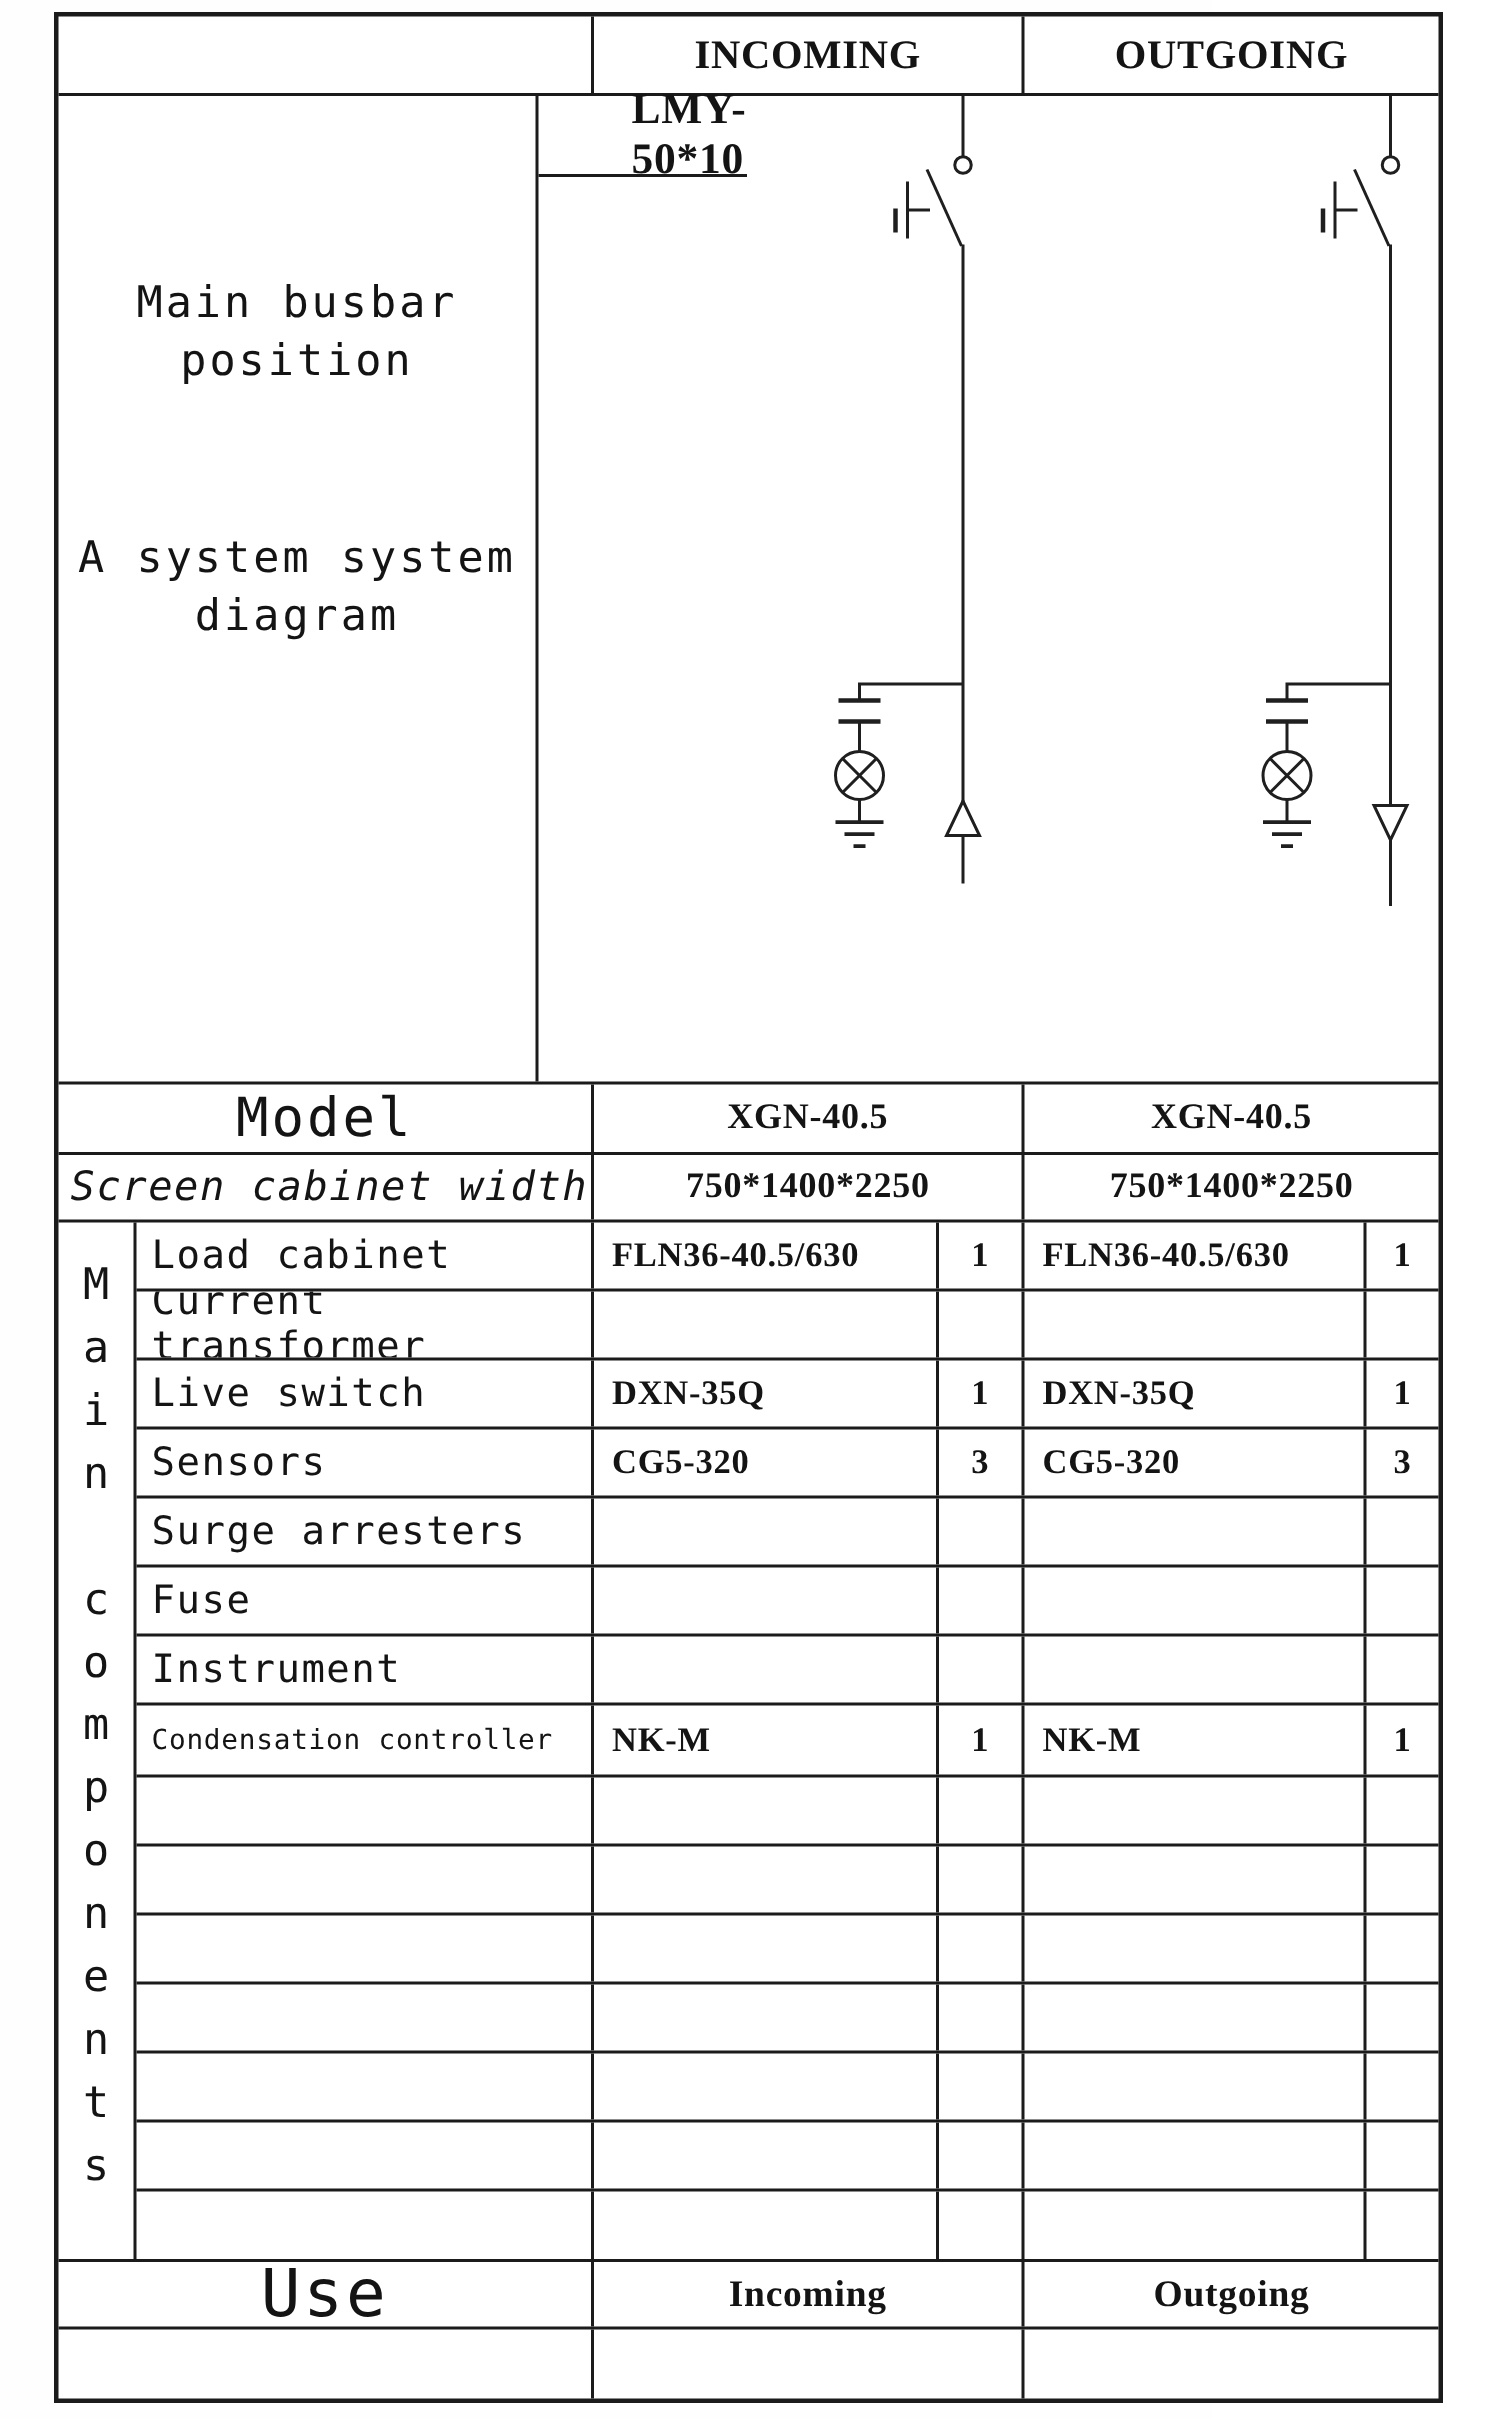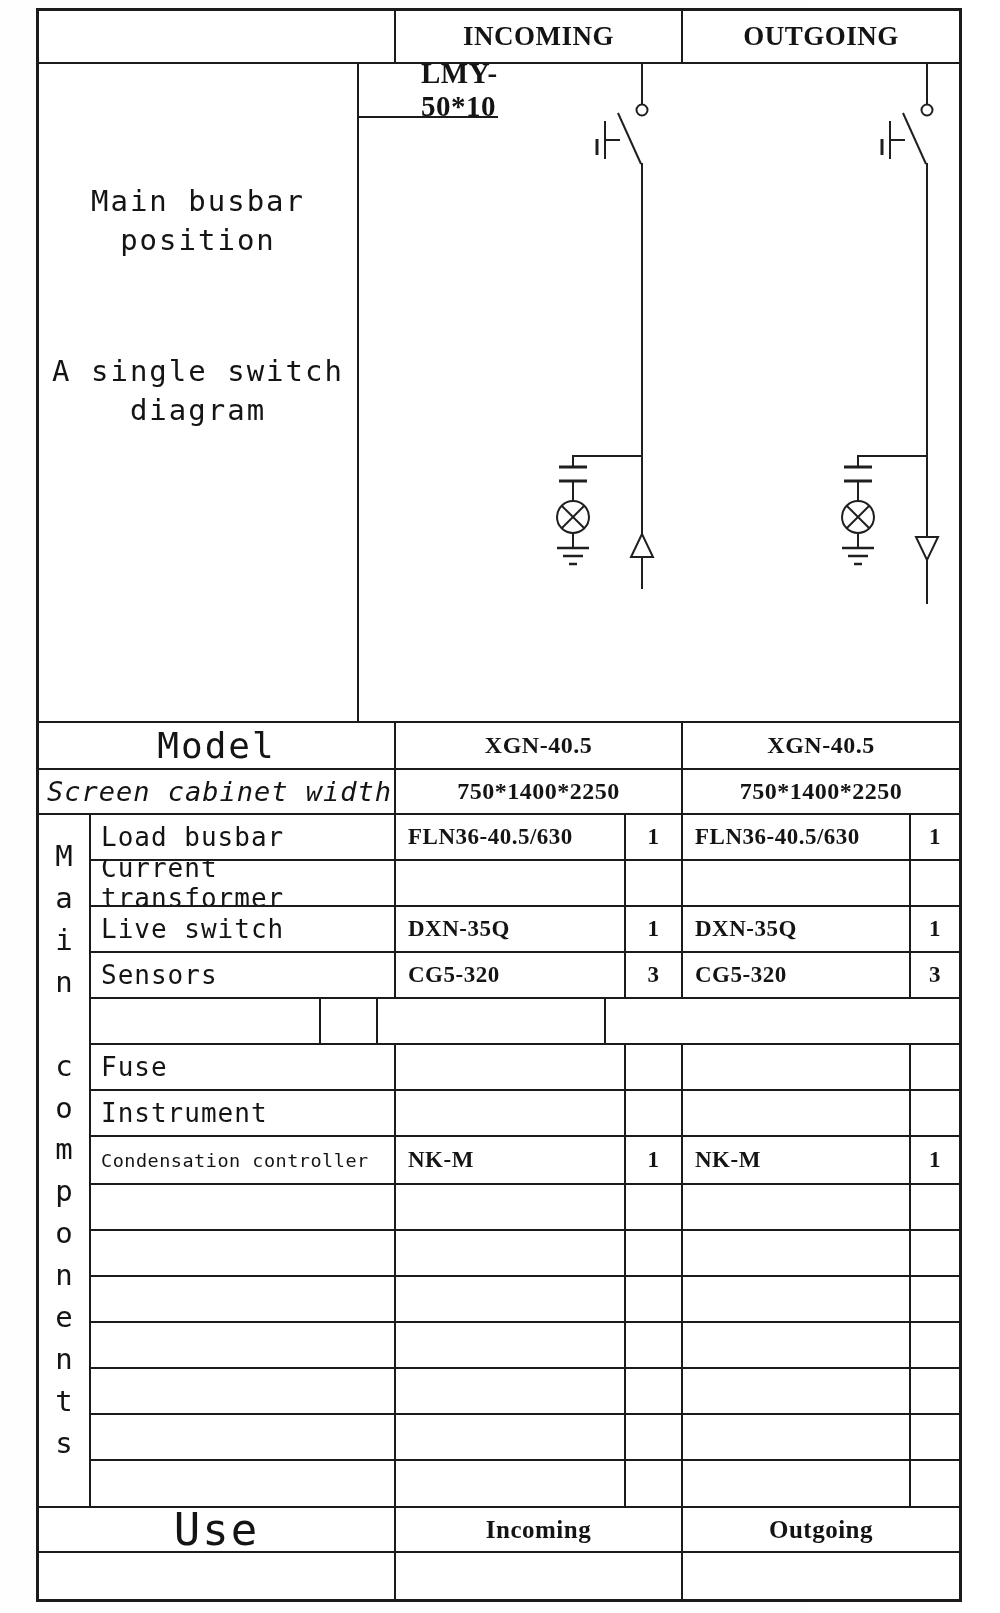--- a/index.html
+++ b/index.html
@@ -64,21 +64,21 @@
 
     <div class="row r-head">
       <div class="cell w-left"></div>
       <div class="cell w-in cad hdr">INCOMING</div>
       <div class="cell w-out last cad hdr">OUTGOING</div>
     </div>
 
     <div class="row r-mid">
       <div class="mid-left lbl">
         <div class="blk">Main busbar position</div>
-        <div class="blk">A single switch diagram</div>
+        <div class="blk">A system system diagram</div>
       </div>
       <div class="mid-right">
         <div class="lmy-row cad">LMY- 50*10</div>
         <div class="diagram-cell">
           <svg width="565" height="603" viewBox="0 0 565 603" fill="none" stroke-width="2">
 
             <g>
               <line x1="144" y1="0" x2="144" y2="40"></line>
               <circle cx="144" cy="46" r="5.5" fill="#fff"></circle>
               <line x1="120" y1="49" x2="143" y2="100"></line>
@@ -155,21 +155,21 @@
           <div>p</div>
           <div>o</div>
           <div>n</div>
           <div>e</div>
           <div>n</div>
           <div>t</div>
           <div>s</div>
         </div>
       <div class="comp-rows">
           <div class="crow">
-            <div class="cell cname lbl">Load busbar</div>
+            <div class="cell cname lbl">Load cabinet</div>
             <div class="cell cdesc1 cad">FLN36-40.5/630</div>
             <div class="cell cqty1 cad">1</div>
             <div class="cell cdesc2 cad">FLN36-40.5/630</div>
             <div class="cell cqty2 cad last">1</div>
           </div>
           <div class="crow">
             <div class="cell cname lbl">Current transformer</div>
             <div class="cell cdesc1 cad"></div>
             <div class="cell cqty1 cad"></div>
             <div class="cell cdesc2 cad"></div>
@@ -183,20 +183,21 @@
             <div class="cell cqty2 cad last">1</div>
           </div>
           <div class="crow">
             <div class="cell cname lbl">Sensors</div>
             <div class="cell cdesc1 cad">CG5-320</div>
             <div class="cell cqty1 cad">3</div>
             <div class="cell cdesc2 cad">CG5-320</div>
             <div class="cell cqty2 cad last">3</div>
           </div>
           <div class="crow">
+            <div class="cell cname lbl">Surge arresters</div>
             <div class="cell cdesc1 cad"></div>
             <div class="cell cqty1 cad"></div>
             <div class="cell cdesc2 cad"></div>
             <div class="cell cqty2 cad last"></div>
           </div>
           <div class="crow">
             <div class="cell cname lbl">Fuse</div>
             <div class="cell cdesc1 cad"></div>
             <div class="cell cqty1 cad"></div>
             <div class="cell cdesc2 cad"></div>

